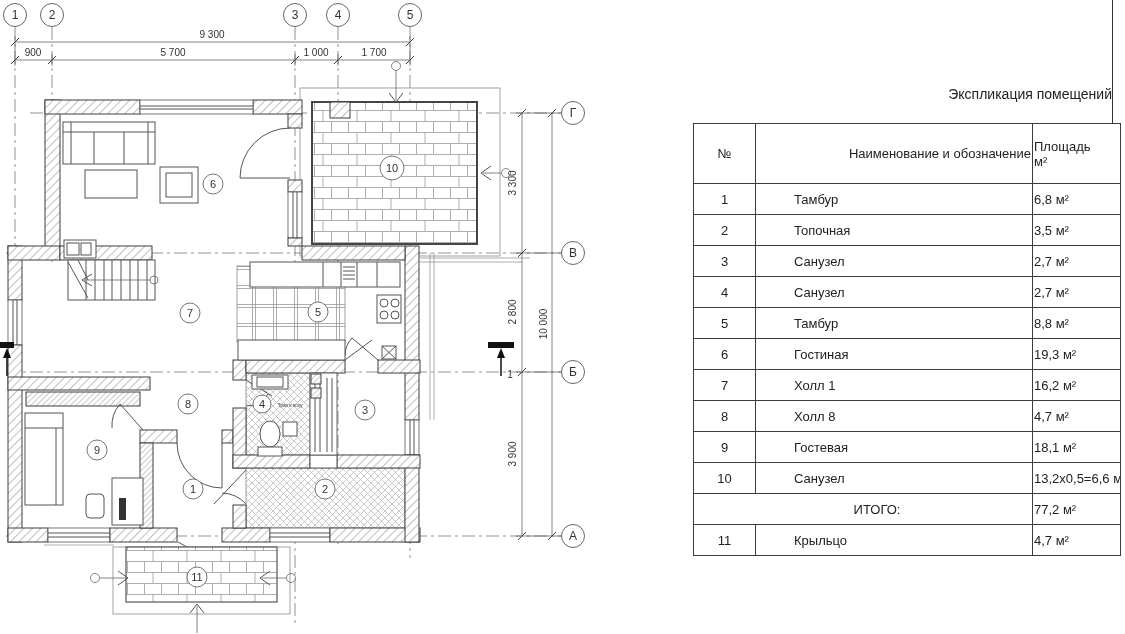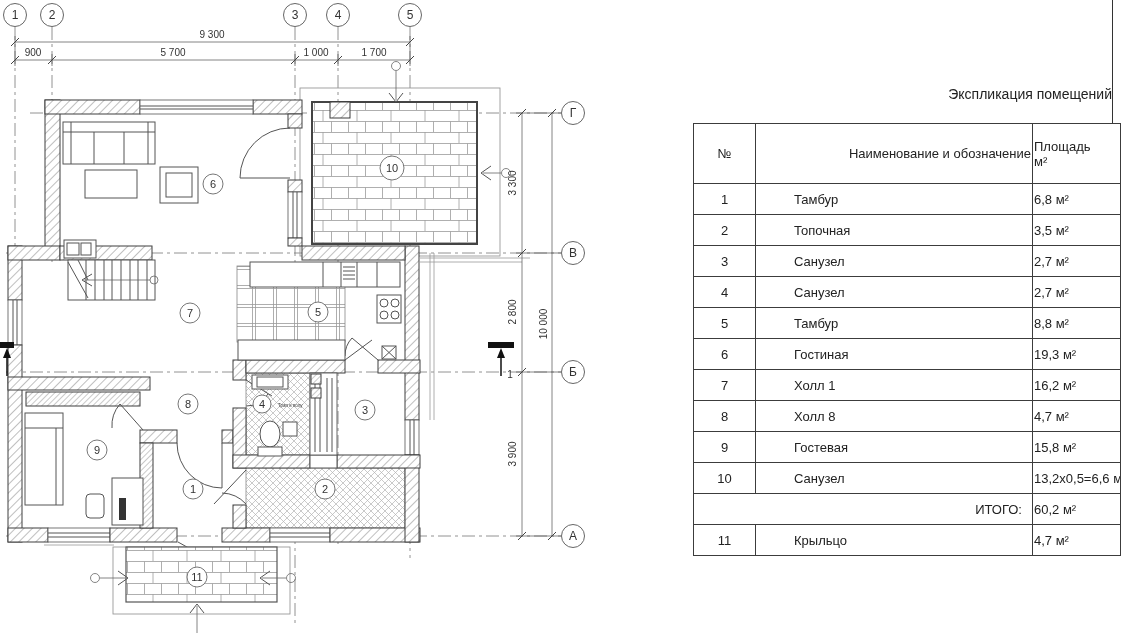--- a/index.html
+++ b/index.html
@@ -30,21 +30,21 @@
   #exp-table td,#exp-table th{border:1px solid #3c3c3c;font-weight:normal;
              font-size:13px;color:#222;overflow:hidden;white-space:nowrap;}
   #exp-table{border:1.5px solid #2e2e2e;}
   #exp-table th{height:57px;}
   #exp-table td{height:28px;}
   .col-num{width:59px;text-align:center;}
   .col-name{width:275px;text-align:left;padding-left:38px;}
   .col-area{width:85px;text-align:left;}
   th.col-name{text-align:right;padding-left:0;}
   tr.total-row td{border-bottom:2px solid #1e1e1e;}
-  td.total-label{text-align:right;padding-right:10px;}
+  td.total-label{text-align:center;padding-right:10px;}
   td.total-value{font-size:15px;}
   td.small-area{font-size:9.5px;}
   #frame-line{position:absolute;left:1112px;top:0;height:123px;border-left:1.5px solid #333;}
 </style>
 </head>
 <body>
 
 <div id="stage">
 
 <svg id="plan-svg" width="690" height="634" viewBox="0 0 690 634">
@@ -394,30 +394,30 @@
           <td class="col-area">16,2 м²</td>
         </tr>
         <tr>
           <td class="col-num">8</td>
           <td class="col-name">Холл 8</td>
           <td class="col-area">4,7 м²</td>
         </tr>
         <tr>
           <td class="col-num">9</td>
           <td class="col-name">Гостевая</td>
-          <td class="col-area">15,8 м²</td>
+          <td class="col-area">18,1 м²</td>
         </tr>
         <tr>
           <td class="col-num">10</td>
           <td class="col-name">Санузел</td>
           <td class="col-area small-area">13,2х0,5=6,6 м2</td>
         </tr>
         <tr class="total-row">
           <td colspan="2" class="col-name total-label">ИТОГО:</td>
-          <td class="col-area total-value">60,2 м²</td>
+          <td class="col-area total-value">77,2 м²</td>
         </tr>
         <tr>
           <td class="col-num">11</td>
           <td class="col-name">Крыльцо</td>
           <td class="col-area">4,7 м²</td>
         </tr>
       </tbody>
 </table>
 <div id="frame-line"></div>
 

